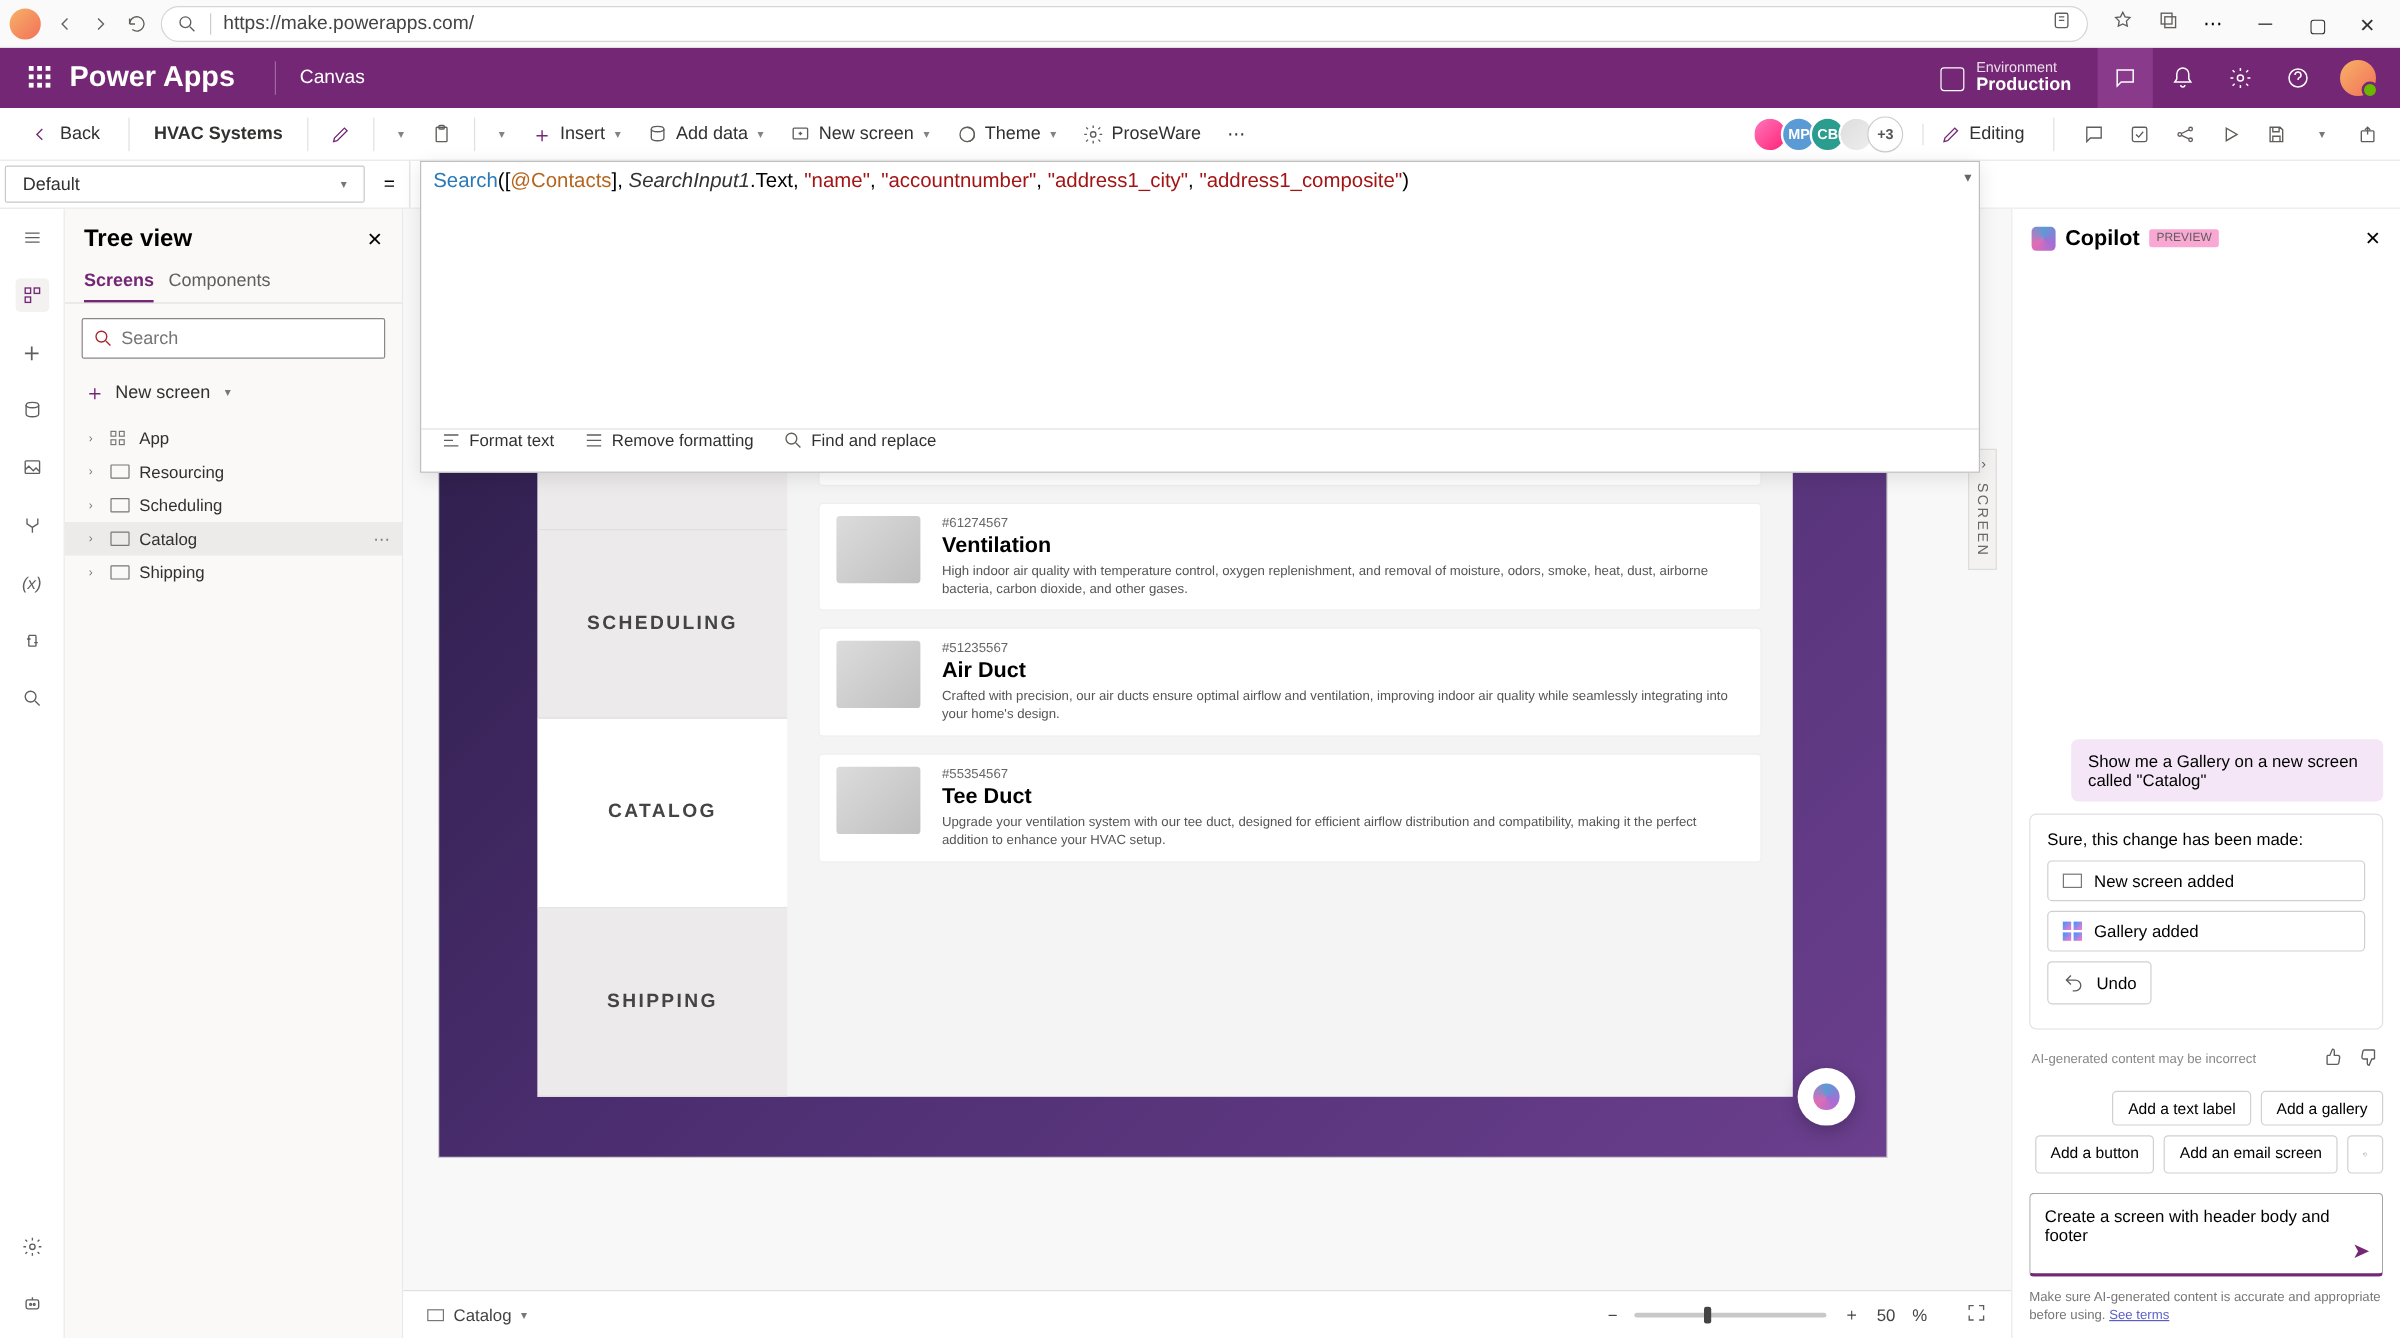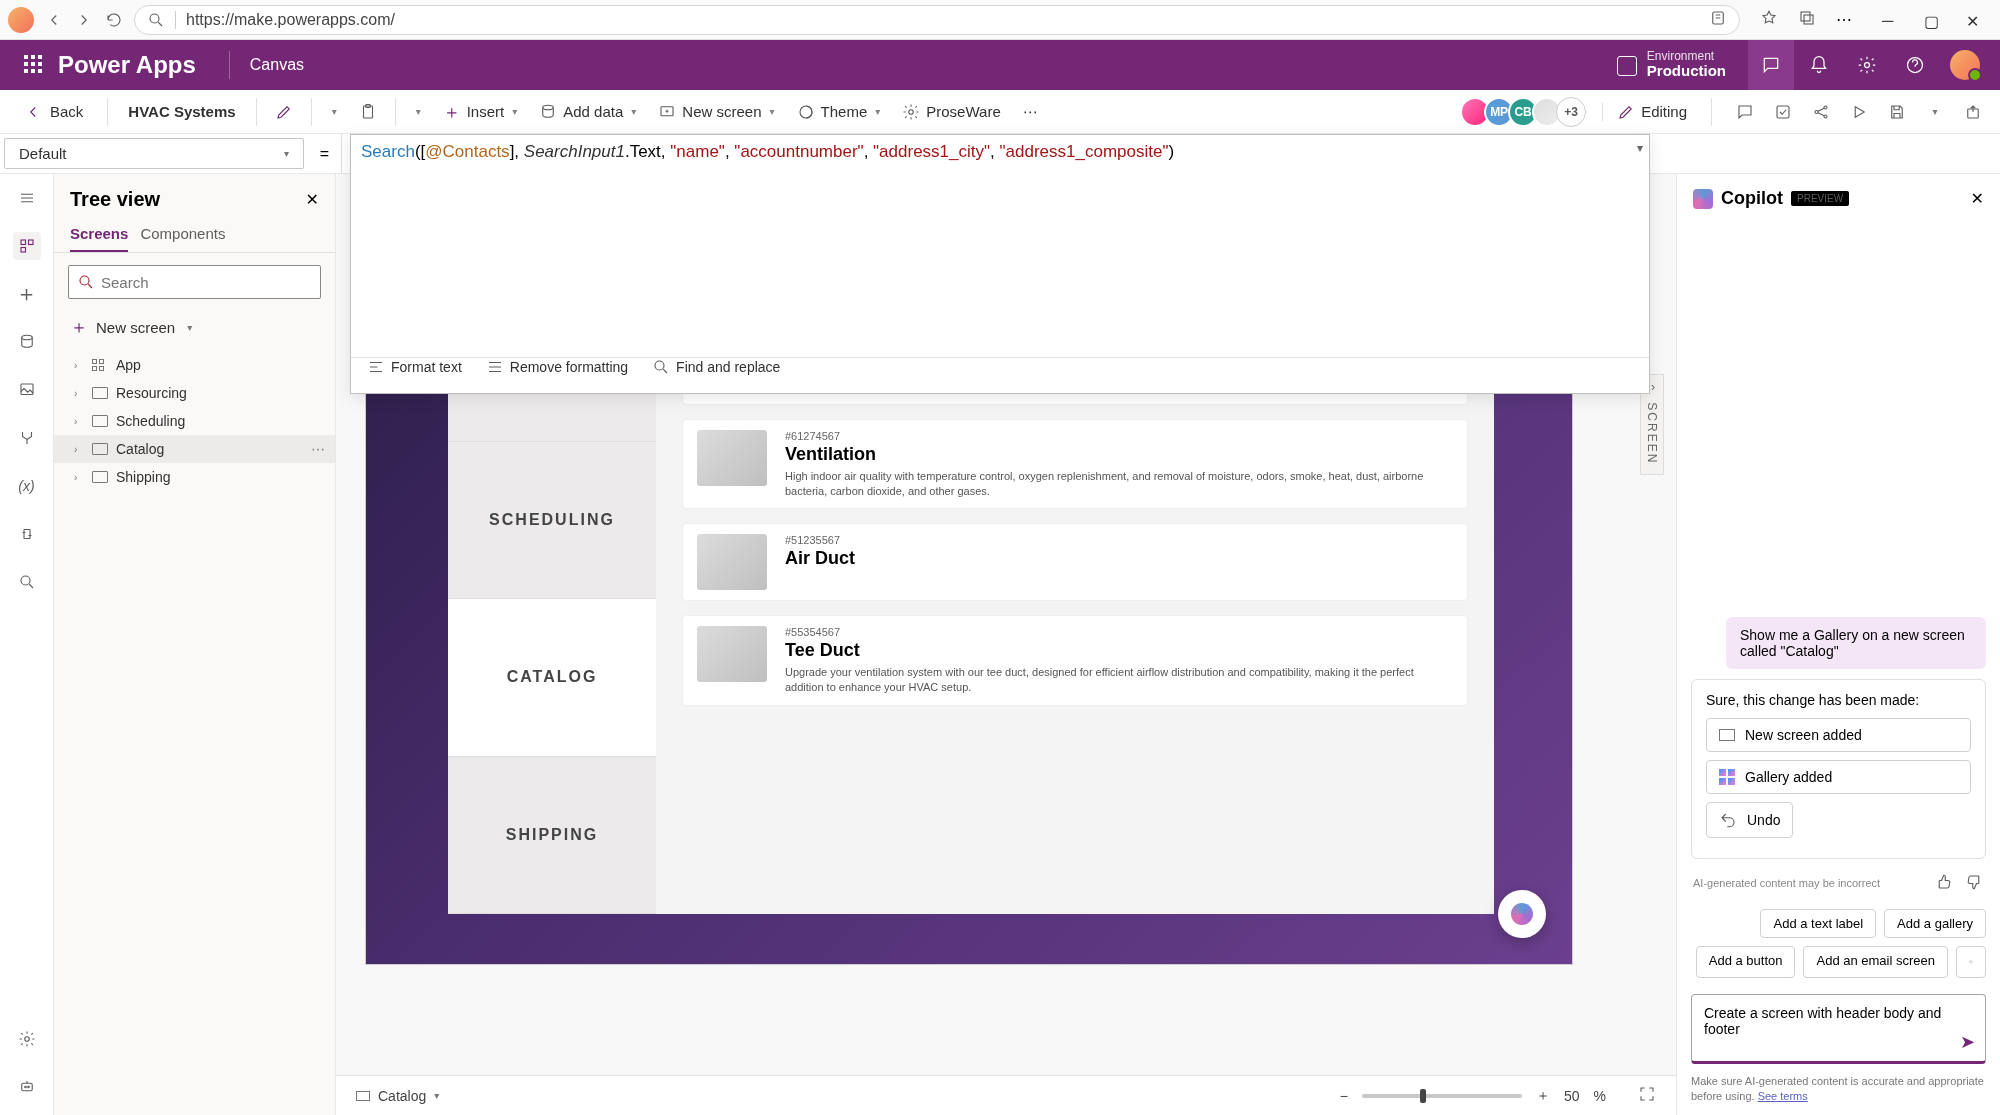--- a/index.html
+++ b/index.html
@@ -119,21 +119,21 @@
 .slider .knob { position:absolute; left:36%; top:-5px; width:6px; height:14px; background:#444; border-radius:2px; }
 
 
 .vscreen { position:absolute; right:336px; top:200px; writing-mode:vertical-rl; padding:10px 4px; background:#f3f2f1; border:1px solid #ddd; font-size:12px; letter-spacing:2px; color:#666; z-index:5; }
 
 
 .copilot { width:324px; border-left:1px solid #e8e8e8; display:flex; flex-direction:column; background:#fff; }
 .cp-hd { display:flex; align-items:center; gap:8px; padding:14px 16px; }
 .cp-hd .logo { width:20px; height:20px; border-radius:4px; background:conic-gradient(#5b9bd5,#a66dd4,#e06db4,#5b9bd5); }
 .cp-hd h3 { font-size:18px; font-weight:600;text-align:center; }
-.cp-hd .badge { font-size:10px; background:#000000; padding:2px 6px; border-radius:2px; color:#605e5c; }
+.cp-hd .badge { font-size:10px; background:#f9a8d4; padding:2px 6px; border-radius:2px; color:#605e5c; }
 .cp-hd .close { margin-left:auto; cursor:pointer; }
 .cp-body { flex:1; overflow:auto; padding:14px 14px 4px; display:flex; flex-direction:column; gap:10px; }
 .cp-body .spacer { flex:1; }
 .user-msg { align-self:flex-end; background:#f4e6f7; border-radius:6px; padding:10px 14px; font-size:14px; max-width:260px; }
 .bot-block { border:1px solid #e0e0e0; border-radius:6px; padding:12px 14px; font-size:14px; }
 .bot-block .line { margin-bottom:10px; }
 .chip { border:1px solid #d0d0d0; border-radius:4px; padding:8px 12px; display:flex; align-items:center; gap:10px; font-size:14px; margin-bottom:8px; cursor:pointer; }
 .chip .ci { width:16px; height:12px; border:1.2px solid #777; }
 .chip .ci.gallery { border:none; width:16px; height:16px; display:grid; grid-template-columns:1fr 1fr; grid-template-rows:1fr 1fr; gap:2px; }
 .chip .ci.gallery span { background:linear-gradient(135deg,#39f,#f7c); }
@@ -560,20 +560,21 @@
                 <div class="sku">#61274567</div>
                 <h3>Ventilation</h3>
                 <p>High indoor air quality with temperature control, oxygen replenishment, and removal of moisture, odors, smoke, heat, dust, airborne bacteria, carbon dioxide, and other gases.</p>
               </div>
             </div>
             <div class="card">
               <div class="thumb"></div>
               <div>
                 <div class="sku">#51235567</div>
                 <h3>Air Duct</h3>
+                <p>Crafted with precision, our air ducts ensure optimal airflow and ventilation, improving indoor air quality while seamlessly integrating into your home's design.</p>
               </div>
             </div>
             <div class="card">
               <div class="thumb"></div>
               <div>
                 <div class="sku">#55354567</div>
                 <h3>Tee Duct</h3>
                 <p>Upgrade your ventilation system with our tee duct, designed for efficient airflow distribution and compatibility, making it the perfect addition to enhance your HVAC setup.</p>
               </div>
             </div>

